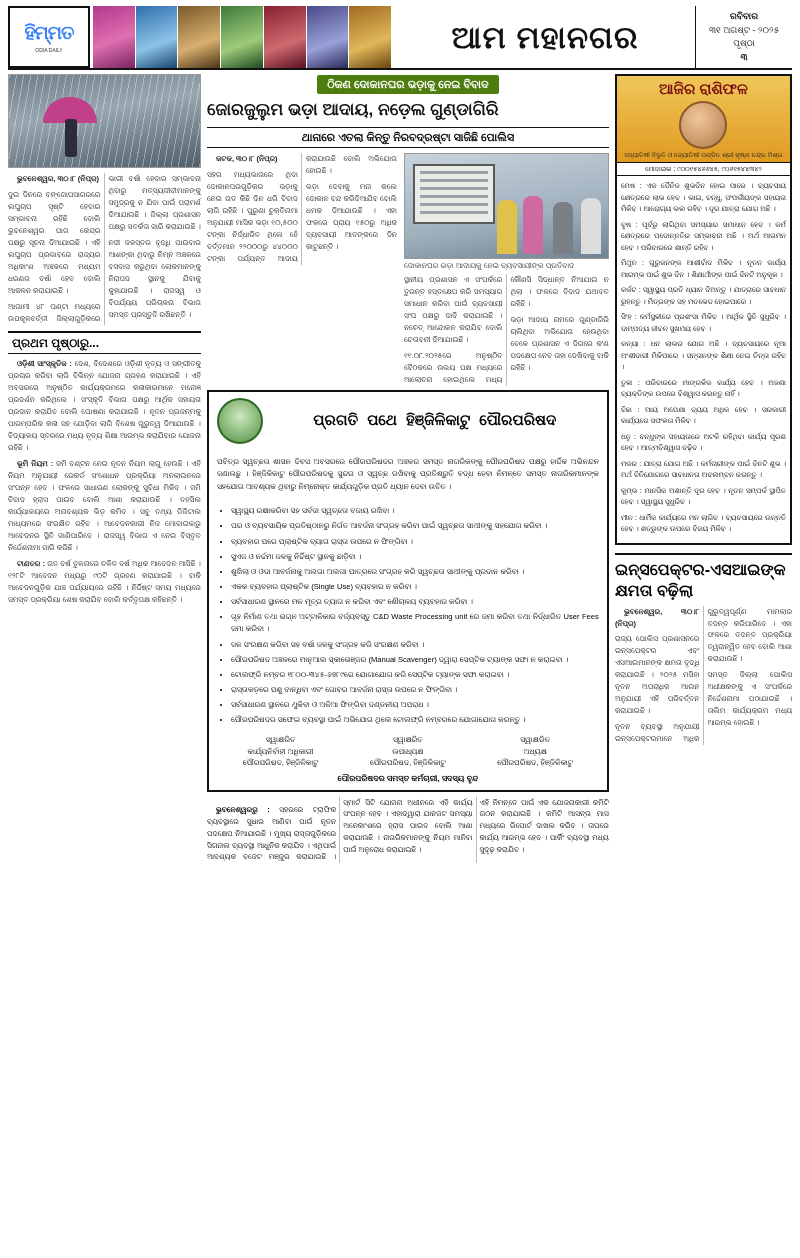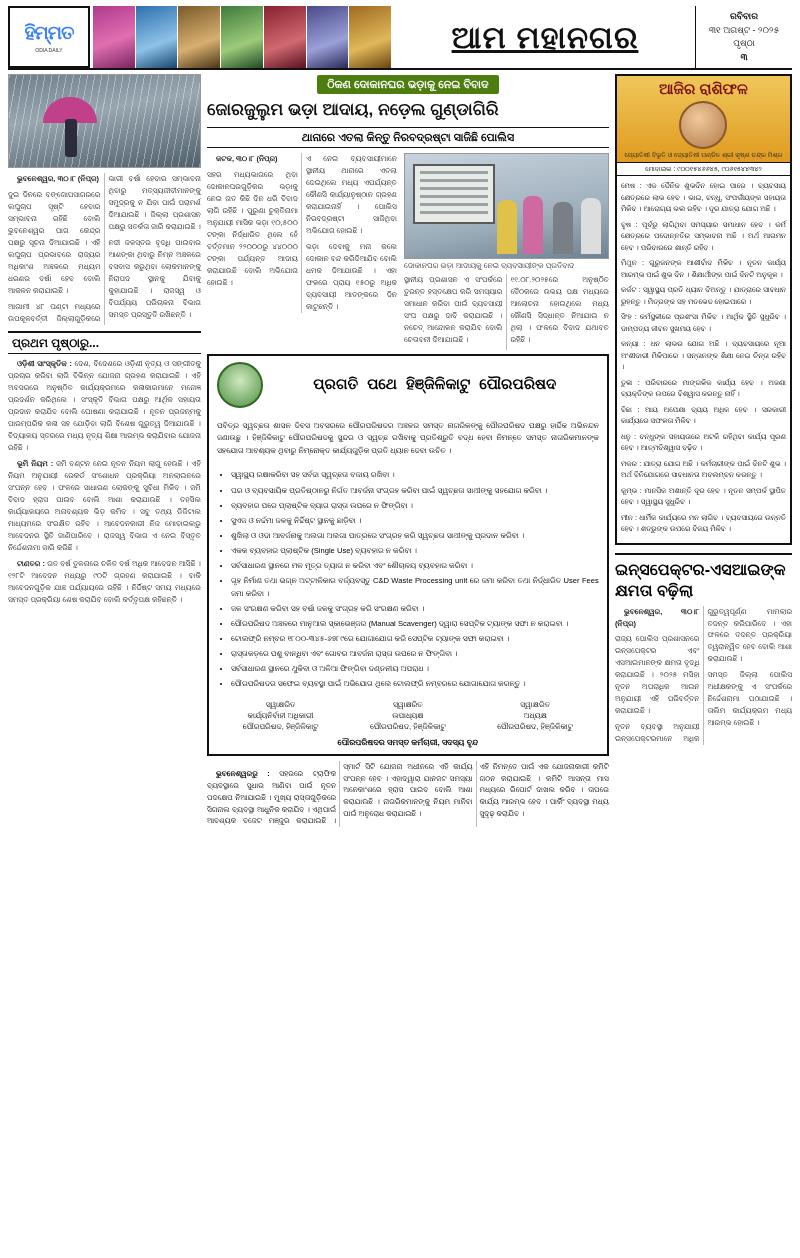--- a/index.html
+++ b/index.html
@@ -16,21 +16,21 @@
   .photo-strip{flex:1;display:flex;margin:0 3px;}
   .ps{flex:1;border-right:1px solid #fff;}
   .ps1{background:linear-gradient(160deg,#b03a8e,#e06fb0 55%,#7a2560);}
   .ps2{background:linear-gradient(160deg,#2f6fae,#8ec3e8 60%,#16456f);}
   .ps3{background:linear-gradient(160deg,#7a5a2a,#d7b070 60%,#4a3516);}
   .ps4{background:linear-gradient(160deg,#3e7a3a,#9ecb7a 60%,#1e4a22);}
   .ps5{background:linear-gradient(160deg,#8a2030,#cf6a70 60%,#5a1020);}
   .ps6{background:linear-gradient(160deg,#4a4a8a,#9aa0d8 60%,#2a2a5a);}
   .ps7{background:linear-gradient(160deg,#a06a20,#e0b85a 60%,#6a4410);}
   .nameplate{width:300px;display:flex;flex-direction:column;justify-content:center;align-items:center;}
-  .nameplate .title{font-size:31px;font-weight:bold;color:#111;letter-spacing:1px;line-height:1;text-decoration:underline;}
+  .nameplate .title{font-size:31px;font-weight:bold;color:#111;letter-spacing:1px;line-height:1;}
   .dateblock{width:96px;border-left:1px solid #111;display:flex;flex-direction:column;align-items:center;justify-content:center;font-size:9px;color:#111;line-height:1.5;}
   .dateblock .d1{font-weight:bold;}
   
   .body-grid{display:flex;gap:6px;margin-top:4px;}
   .col-left{width:196px;}
   .col-mid{width:402px;}
   .col-right{width:180px;}
   h1.lead{font-size:19px;line-height:1.35;font-weight:bold;color:#111;margin:2px 0 6px 0;}
   .lead-photo{height:92px;background:linear-gradient(170deg,#6f7f8b,#98a7b0 40%,#50606c);border:1px solid #999;position:relative;overflow:hidden;margin-bottom:5px;}
   .umbrella{position:absolute;left:34px;top:22px;width:54px;height:26px;border-radius:27px 27px 0 0;background:#c0408a;}
@@ -139,21 +139,20 @@
         <span class="kicker">ଠିକଣ ଦୋକାନଘର ଭଡ଼ାକୁ ନେଇ ବିବାଦ</span>
       </div>
       <h2 class="mid-head">ଜୋରଜୁଲୁମ ଭଡ଼ା ଆଦାୟ, ନଡ଼େଲ ଗୁଣ୍ଡାଗିରି</h2>
       <div class="strap">ଥାନାରେ ଏତଲା କିନ୍ତୁ ନିରବଦ୍ରଷ୍ଟା ସାଜିଛି ପୋଲିସ</div>
 
       <div style="display:flex;gap:7px;">
         <div style="width:190px;">
           <div class="txt cols2">
             <p><span class="bold-run">କଟକ, ୩୦।୮ (ନିପ୍ର)</span></p>
             <p>ସହର ମଧ୍ୟଭାଗରେ ଥିବା ଦୋକାନଘରଗୁଡ଼ିକର ଭଡ଼ାକୁ ନେଇ ଗତ କିଛି ଦିନ ଧରି ବିବାଦ ଲାଗି ରହିଛି । ପୁରୁଣା ଚୁକ୍ତିନାମା ଅନୁଯାୟୀ ମାସିକ ଭଡ଼ା ୧୦,୫୦୦ ଟଙ୍କା ନିର୍ଦ୍ଧାରିତ ଥିଲେ ହେଁ ବର୍ତ୍ତମାନ ୨୨୦୦୦ରୁ ୪୪୦୦୦ ଟଙ୍କା ପର୍ଯ୍ୟନ୍ତ ଆଦାୟ କରାଯାଉଛି ବୋଲି ଅଭିଯୋଗ ହୋଇଛି ।</p>
-            <p>ଏ ନେଇ ବ୍ୟବସାୟୀମାନେ ସ୍ଥାନୀୟ ଥାନାରେ ଏତଲା ଦେଇଥିଲେ ମଧ୍ୟ ଏପର୍ଯ୍ୟନ୍ତ କୌଣସି କାର୍ଯ୍ୟାନୁଷ୍ଠାନ ଗ୍ରହଣ କରାଯାଇନାହିଁ । ପୋଲିସ ନିରବଦ୍ରଷ୍ଟା ସାଜିଥିବା ଅଭିଯୋଗ ହୋଇଛି ।</p>
             <p>ଭଡ଼ା ଦେବାକୁ ମନା କଲେ ଦୋକାନ ବନ୍ଦ କରିଦିଆଯିବ ବୋଲି ଧମକ ଦିଆଯାଉଛି । ଏହା ଫଳରେ ପ୍ରାୟ ୧୫୦ରୁ ଅଧିକ ବ୍ୟବସାୟୀ ଆତଙ୍କରେ ଦିନ କାଟୁଛନ୍ତି ।</p>
           </div>
         </div>
         <div style="width:205px;">
           <div class="mid-photo">
             <div class="board">
                 <i></i>
                 <i></i>
                 <i></i>
                 <i></i>
@@ -162,20 +161,21 @@
               </div>
             <div class="fig f1"></div>
               <div class="fig f2"></div>
               <div class="fig f3"></div>
             <div class="fig f4"></div>
           </div>
           <div class="capt">ଦୋକାନଘର ଭଡ଼ା ଆଦାୟକୁ ନେଇ ବ୍ୟବସାୟୀଙ୍କ ପ୍ରତିବାଦ</div>
           <div class="txt cols2" style="margin-top:3px;">
             <p>ସ୍ଥାନୀୟ ପ୍ରଶାସନ ଏ ସଂପର୍କରେ ତୁରନ୍ତ ହସ୍ତକ୍ଷେପ କରି ସମସ୍ୟାର ସମାଧାନ କରିବା ପାଇଁ ବ୍ୟବସାୟୀ ସଂଘ ପକ୍ଷରୁ ଦାବି କରାଯାଇଛି । ନଚେତ୍ ଆନ୍ଦୋଳନ କରାଯିବ ବୋଲି ଚେତାବନୀ ଦିଆଯାଇଛି ।</p>
             <p>୧୧.୦୮.୨୦୨୫ରେ ଅନୁଷ୍ଠିତ ବୈଠକରେ ଉଭୟ ପକ୍ଷ ମଧ୍ୟରେ ଆଲୋଚନା ହୋଇଥିଲେ ମଧ୍ୟ କୌଣସି ସିଦ୍ଧାନ୍ତ ନିଆଯାଇ ନ ଥିଲା । ଫଳରେ ବିବାଦ ଯଥାବତ ରହିଛି ।</p>
+            <p>ଭଡ଼ା ଆଦାୟ ନାମରେ ଗୁଣ୍ଡାଗିରି ଚାଲିଥିବା ଅଭିଯୋଗ ହେଉଥିବା ବେଳେ ପ୍ରଶାସନ ଏ ଦିଗରେ କ'ଣ ପଦକ୍ଷେପ ନେବ ତାହା ଦେଖିବାକୁ ବାକି ରହିଛି ।</p>
           </div>
         </div>
       </div>
 
       <div class="ad">
         <div class="ad-top">
           <div class="ad-logo"></div>
           <div class="ad-title">ପ୍ରଗତି ପଥେ ହିଞ୍ଜିଳିକାଟୁ ପୌରପରିଷଦ</div>
         </div>
         <div class="ad-intro">ପବିତ୍ର ସ୍ୱଚ୍ଛତା ଶାସନ ଦିବସ ଅବସରରେ ପୌରପରିଷଦର ଅଞ୍ଚଳର ସମସ୍ତ ନାଗରିକଙ୍କୁ ପୌରପରିଷଦ ପକ୍ଷରୁ ହାର୍ଦ୍ଦିକ ଅଭିନନ୍ଦନ ଜଣାଉଛୁ । ହିଞ୍ଜିଳିକାଟୁ ପୌରପରିଷଦକୁ ସୁନ୍ଦର ଓ ସ୍ୱଚ୍ଛ ରଖିବାକୁ ପ୍ରତିଶ୍ରୁତି ବଦ୍ଧ ହେବା ନିମନ୍ତେ ସମସ୍ତ ନାଗରିକମାନଙ୍କ ସହଯୋଗ ଆବଶ୍ୟକ ଥିବାରୁ ନିମ୍ନୋକ୍ତ କାର୍ଯ୍ୟଗୁଡ଼ିକ ପ୍ରତି ଧ୍ୟାନ ଦେବା ଉଚିତ ।</div>

